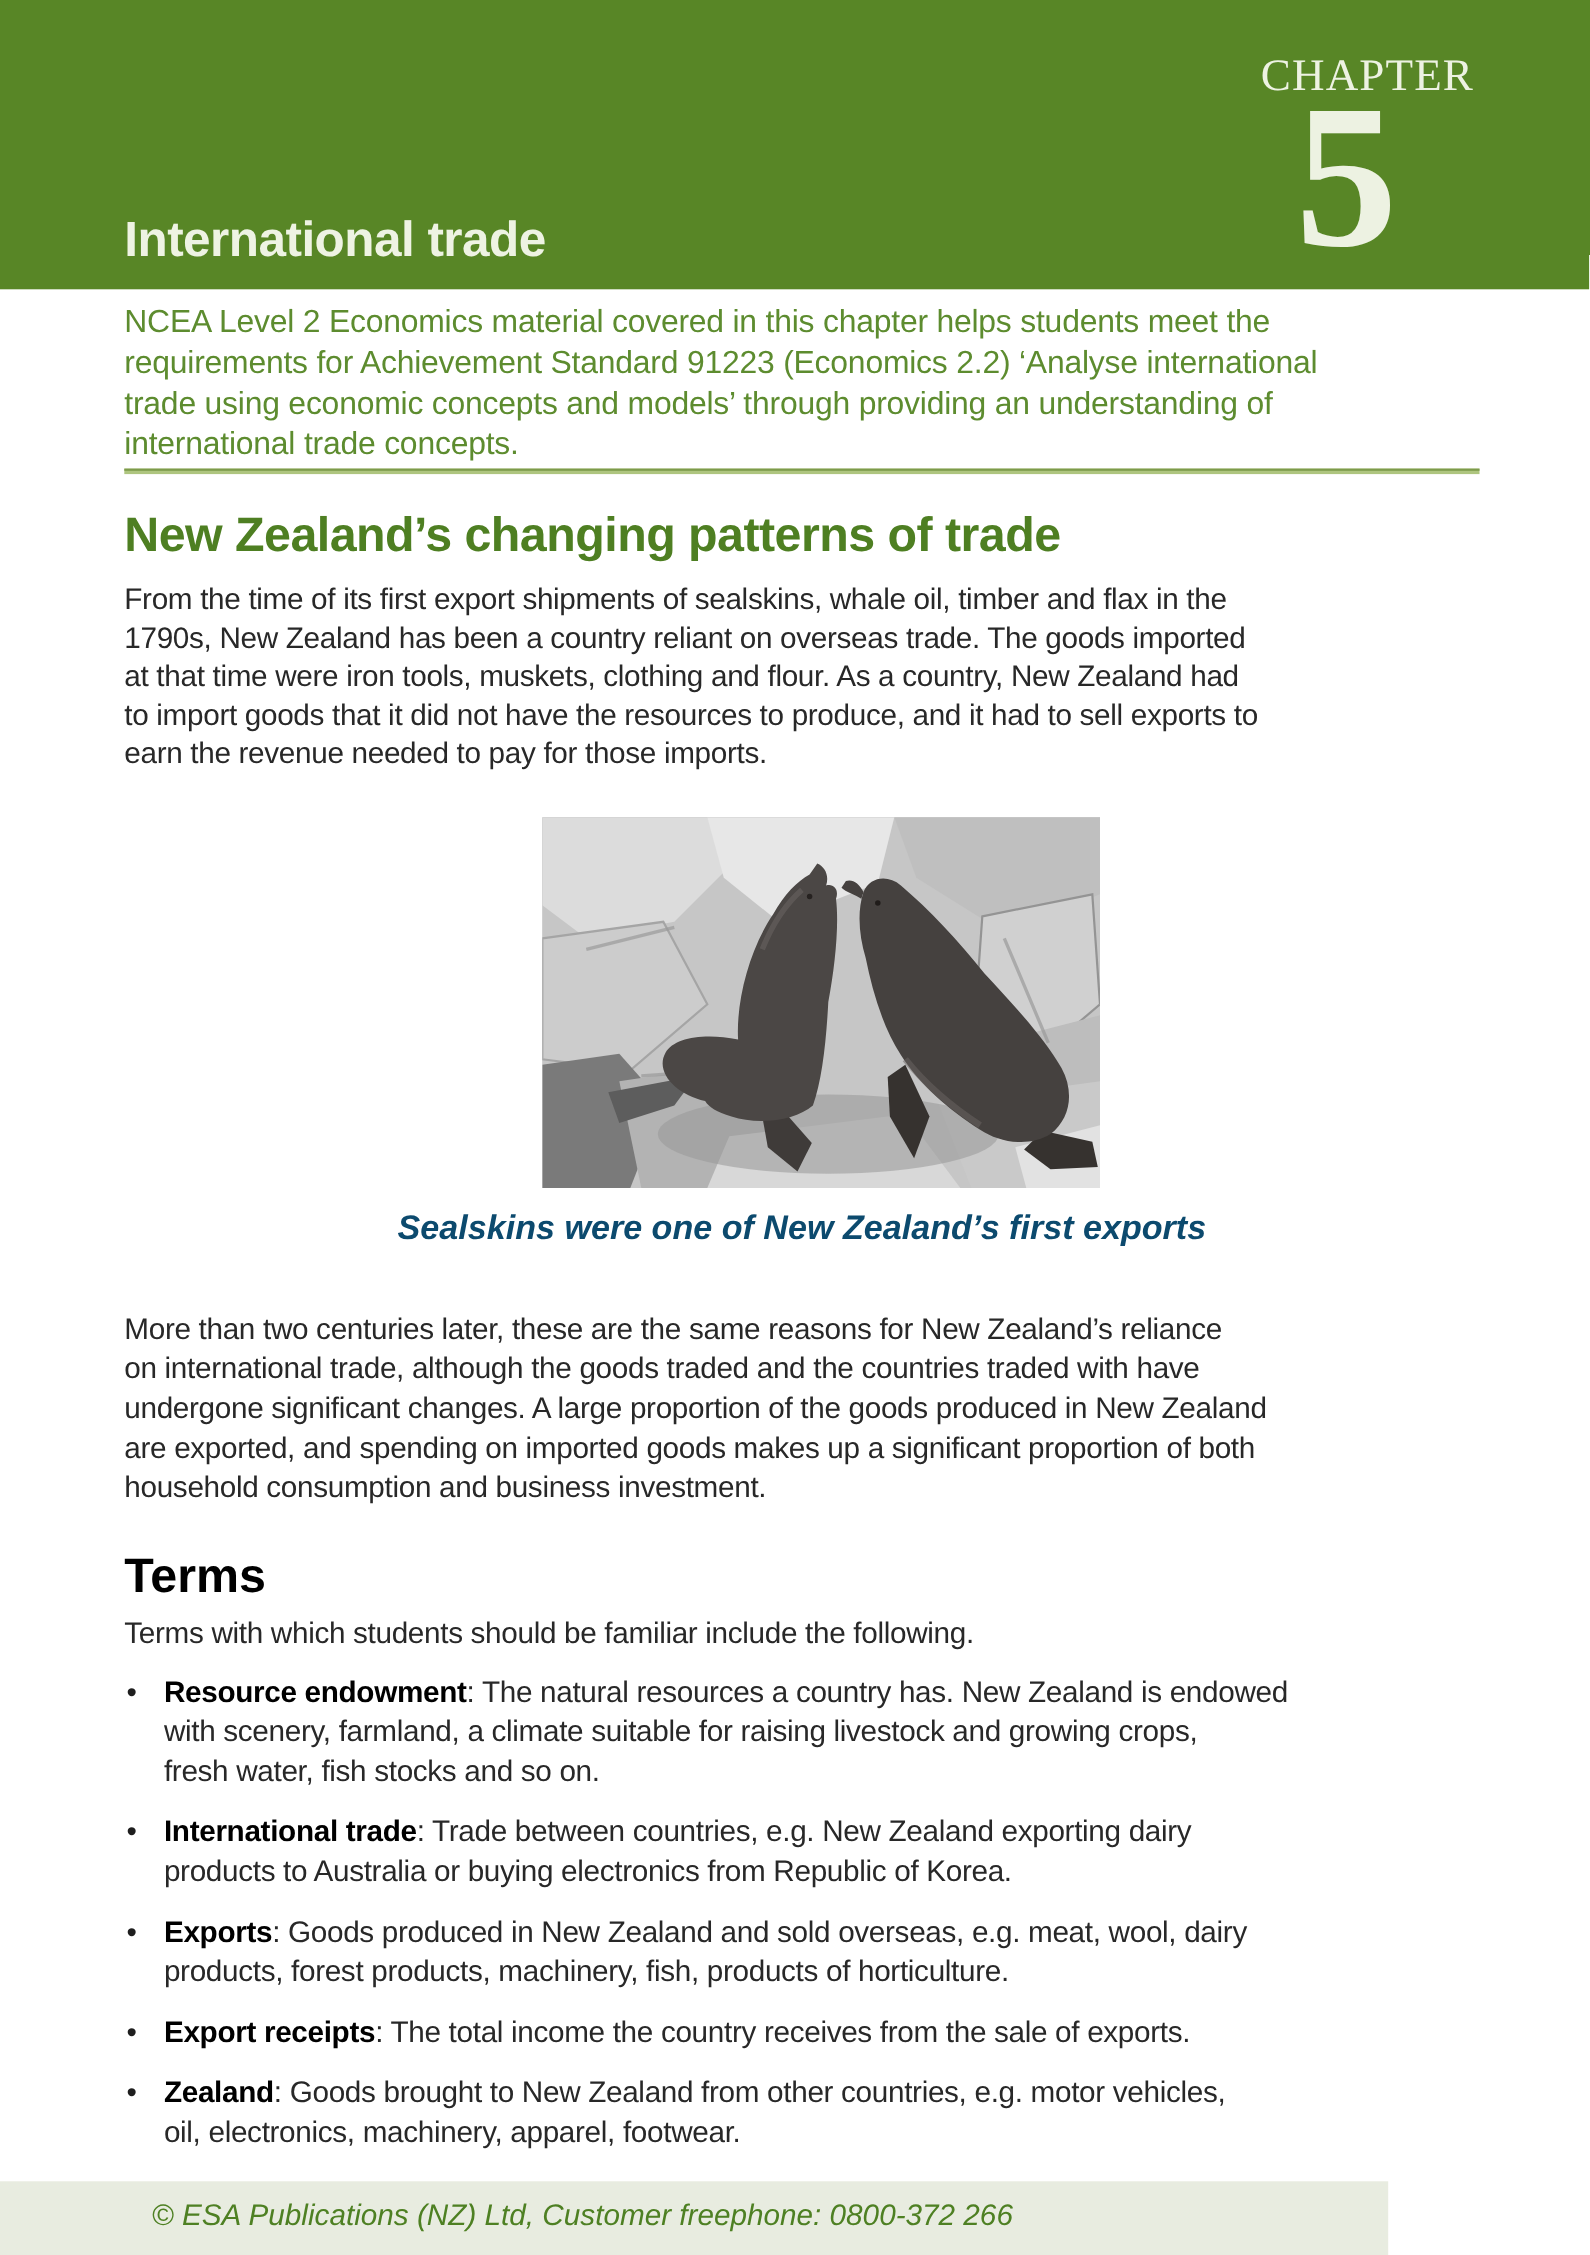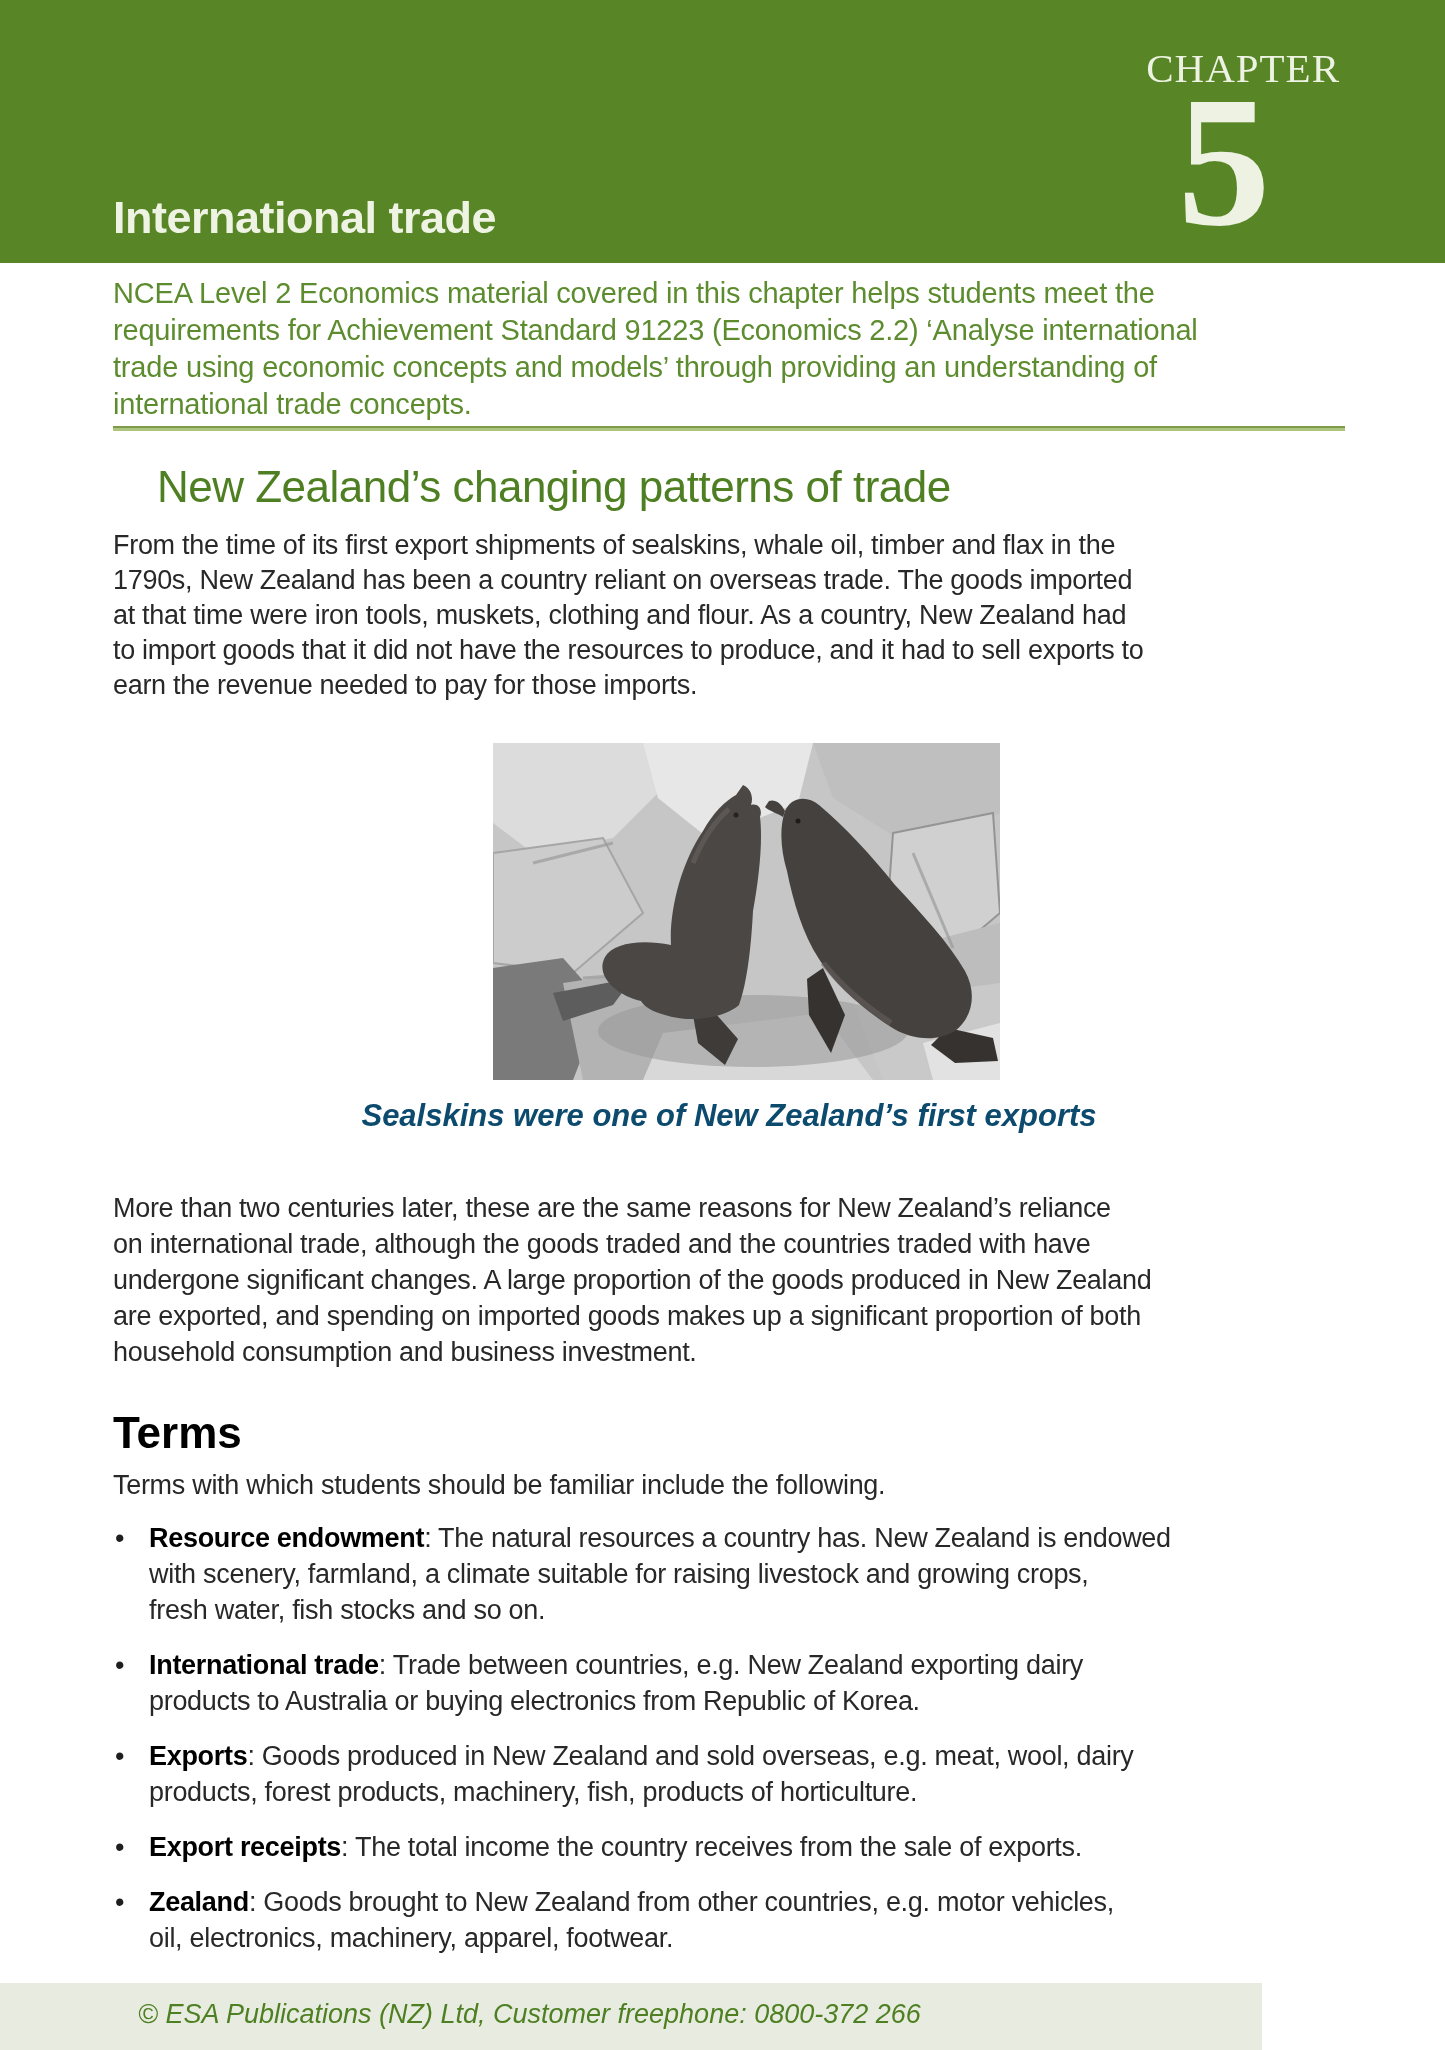--- a/index.html
+++ b/index.html
@@ -40,23 +40,22 @@
     white-space:pre; letter-spacing:-0.2px;
   }
   .divider {
     position:absolute; left:113px; top:426px; width:1232px; height:5px;
     background:#aec57f; border-top:2px solid #7d9b4b;
   }
 
   
   .h1 {
     position:absolute; left:113px; top:462px;
-    font-size:44px; font-weight:normal; color:#4e7f22;
+    font-size:44px; font-weight:bold; color:#4e7f22;
     letter-spacing:-0.5px;
-    margin-left:44px;
   }
   .para { color:#282828; font-size:27px; line-height:35px; white-space:pre; letter-spacing:-0.3px; }
   .para1 { position:absolute; left:113px; top:528px; width:1250px; }
   .para2 { position:absolute; left:113px; top:1190px; width:1250px; line-height:36px; }
 
   .photo {
     position:absolute; left:493px; top:743px; width:507px; height:337px;
     background:#c6c6c6;
   }
   .photo svg { display:block; width:100%; height:100%; }

